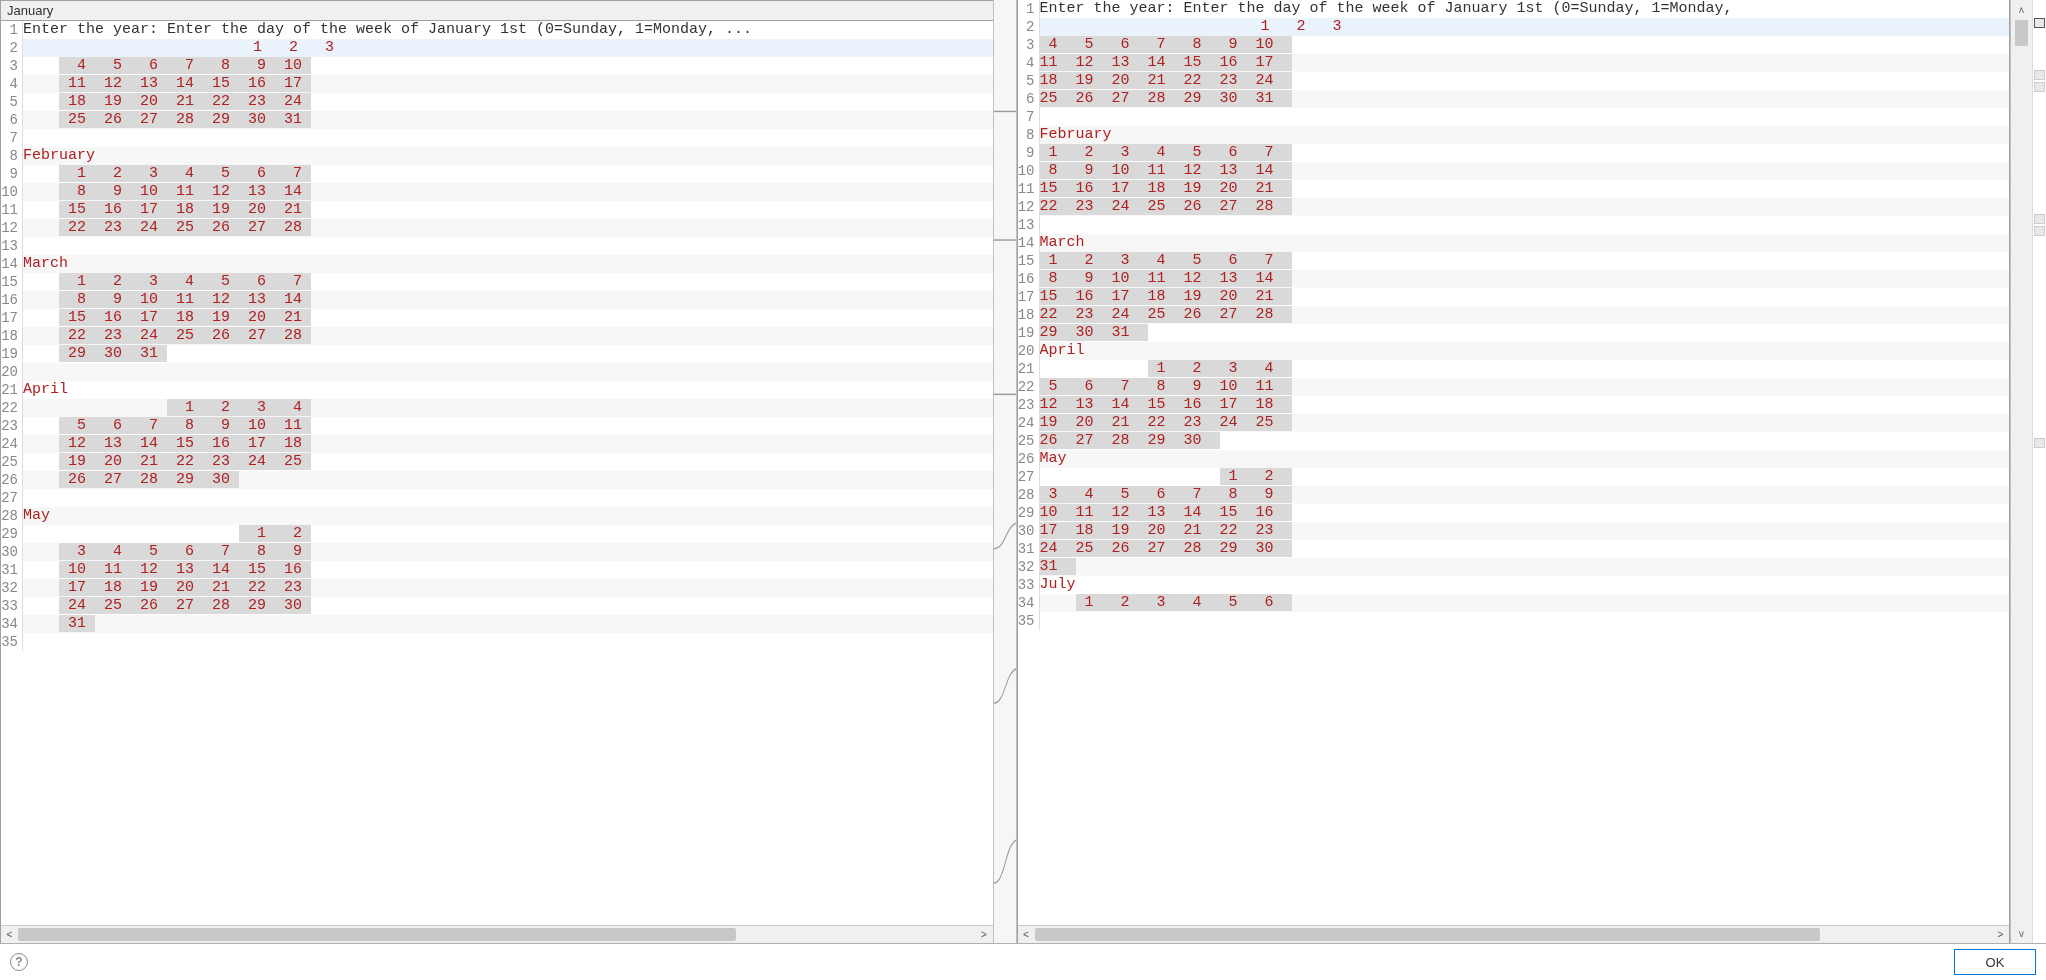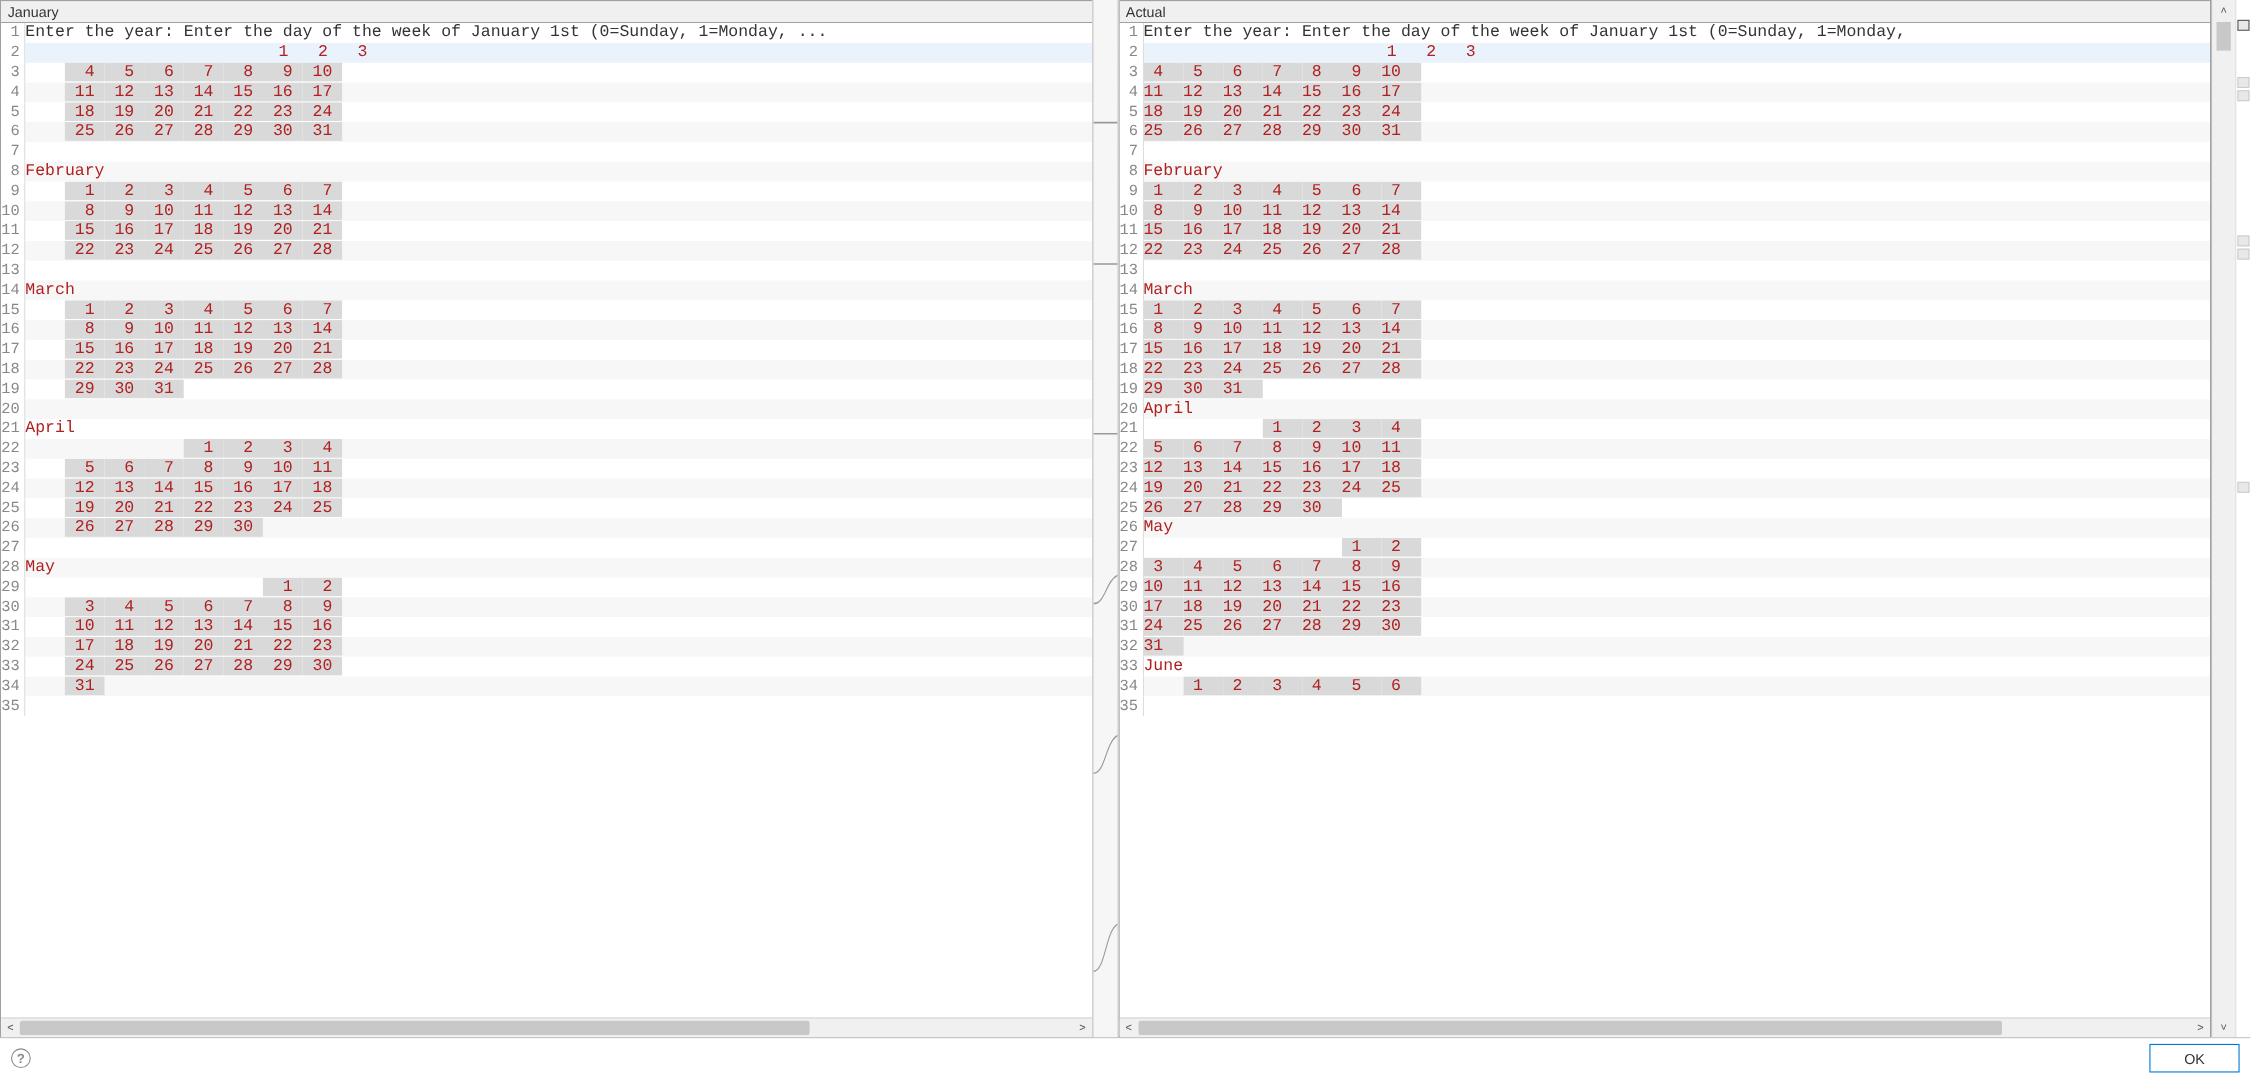--- a/index.html
+++ b/index.html
@@ -353,21 +353,20 @@
       <path d="M0,78 C12,78 12,78 24,78" stroke="#999" fill="none" stroke-width="1"></path>
       <path d="M0,168 C12,168 12,168 24,168" stroke="#999" fill="none" stroke-width="1"></path>
       <path d="M0,276 C12,276 12,276 24,276" stroke="#999" fill="none" stroke-width="1"></path>
       <path d="M0,384 C12,384 12,370 24,366" stroke="#999" fill="none" stroke-width="1"></path>
       <path d="M0,492 C12,492 12,472 24,468" stroke="#999" fill="none" stroke-width="1"></path>
       <path d="M0,618 C12,618 12,592 24,588" stroke="#999" fill="none" stroke-width="1"></path>
     </svg>
   </div>
 
   <div class="pane">
-    <div class="pane-title">Actual</div>
     <div class="code-area">
       <div class="code-rows" id="right-rows">
           <div class="row">
             <div class="gutter">1</div>
             <div class="content"><span class="plain">Enter the year: Enter the day of the week of January 1st (0=Sunday, 1=Monday,</span></div>
           </div>
           <div class="row alt highlight">
             <div class="gutter">2</div>
             <div class="content"><span class="seg" style="white-space: pre;">    </span><span class="seg" style="white-space: pre;">    </span><span class="seg" style="white-space: pre;">    </span><span class="seg" style="white-space: pre;">    </span><span class="seg" style="white-space: pre;">    </span><span class="seg" style="white-space: pre;"> 1  </span><span class="seg" style="white-space: pre;"> 2  </span><span class="seg" style="white-space: pre;"> 3  </span></div>
           </div>
@@ -486,21 +485,21 @@
           <div class="row">
             <div class="gutter">31</div>
             <div class="content"><span class="seg diff" style="white-space: pre;">24  </span><span class="seg diff" style="white-space: pre;">25  </span><span class="seg diff" style="white-space: pre;">26  </span><span class="seg diff" style="white-space: pre;">27  </span><span class="seg diff" style="white-space: pre;">28  </span><span class="seg diff" style="white-space: pre;">29  </span><span class="seg diff" style="white-space: pre;">30  </span></div>
           </div>
           <div class="row alt">
             <div class="gutter">32</div>
             <div class="content"><span class="seg diff" style="white-space: pre;">31  </span></div>
           </div>
           <div class="row">
             <div class="gutter">33</div>
-            <div class="content"><span class="seg">June</span></div>
+            <div class="content"><span class="seg">July</span></div>
           </div>
           <div class="row alt">
             <div class="gutter">34</div>
             <div class="content"><span class="seg" style="white-space: pre;">    </span><span class="seg diff" style="white-space: pre;"> 1  </span><span class="seg diff" style="white-space: pre;"> 2  </span><span class="seg diff" style="white-space: pre;"> 3  </span><span class="seg diff" style="white-space: pre;"> 4  </span><span class="seg diff" style="white-space: pre;"> 5  </span><span class="seg diff" style="white-space: pre;"> 6  </span></div>
           </div>
           <div class="row">
             <div class="gutter">35</div>
             <div class="content"></div>
           </div>
         </div>

